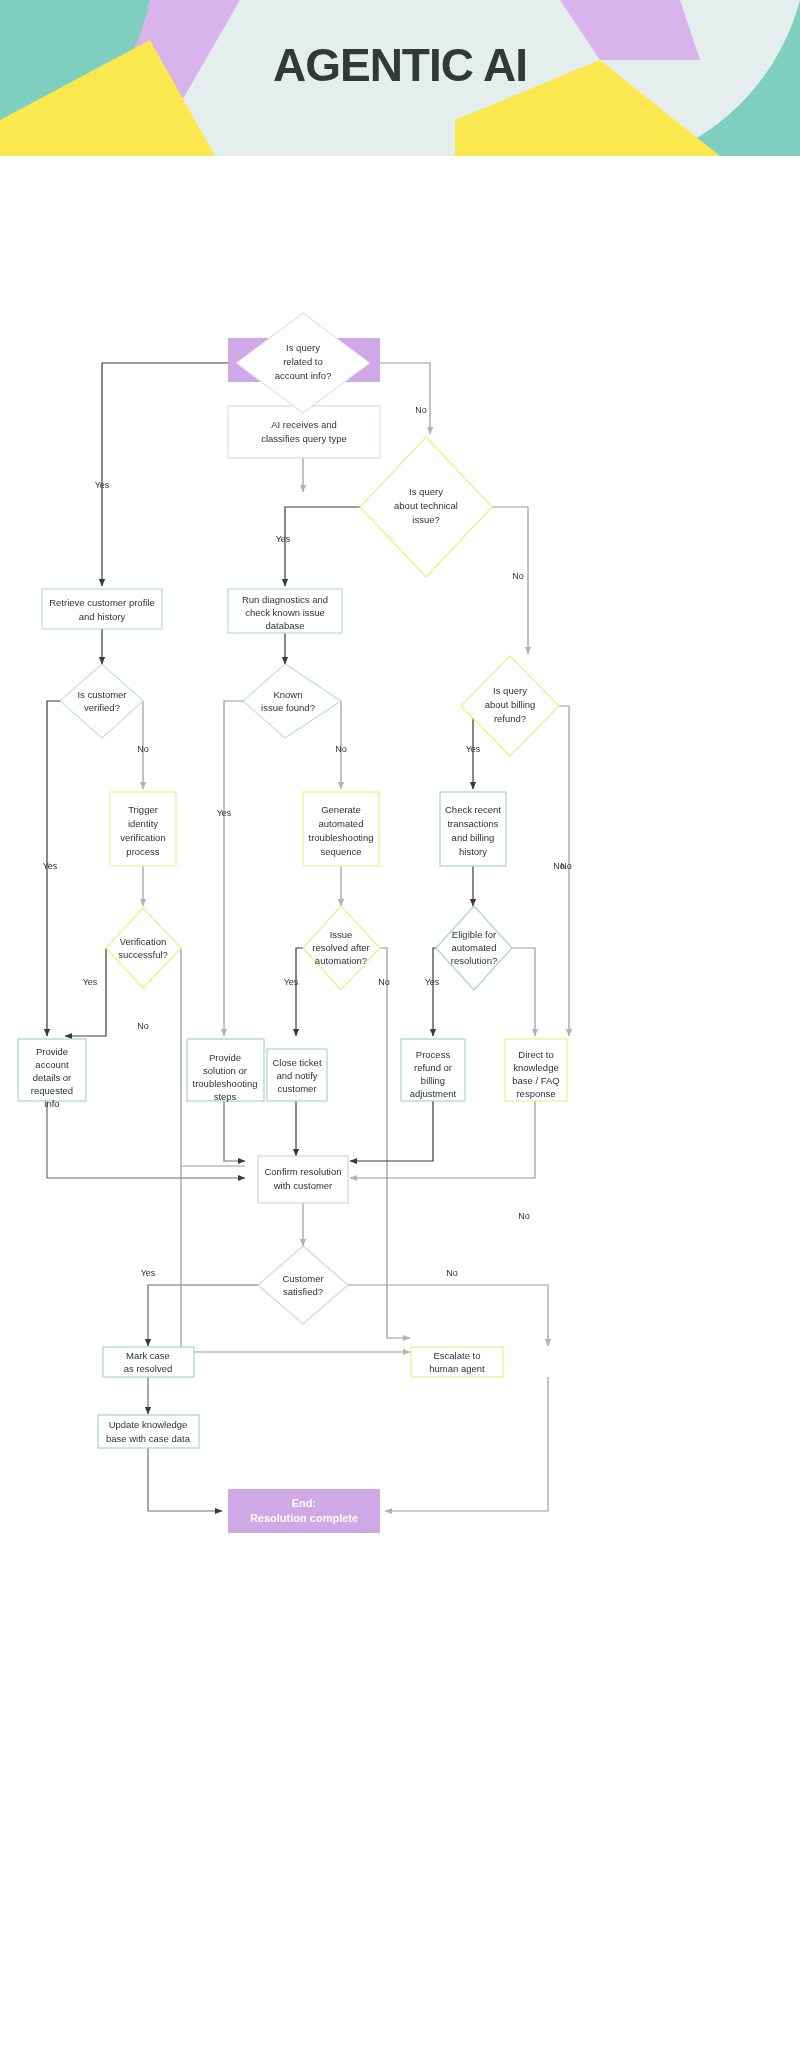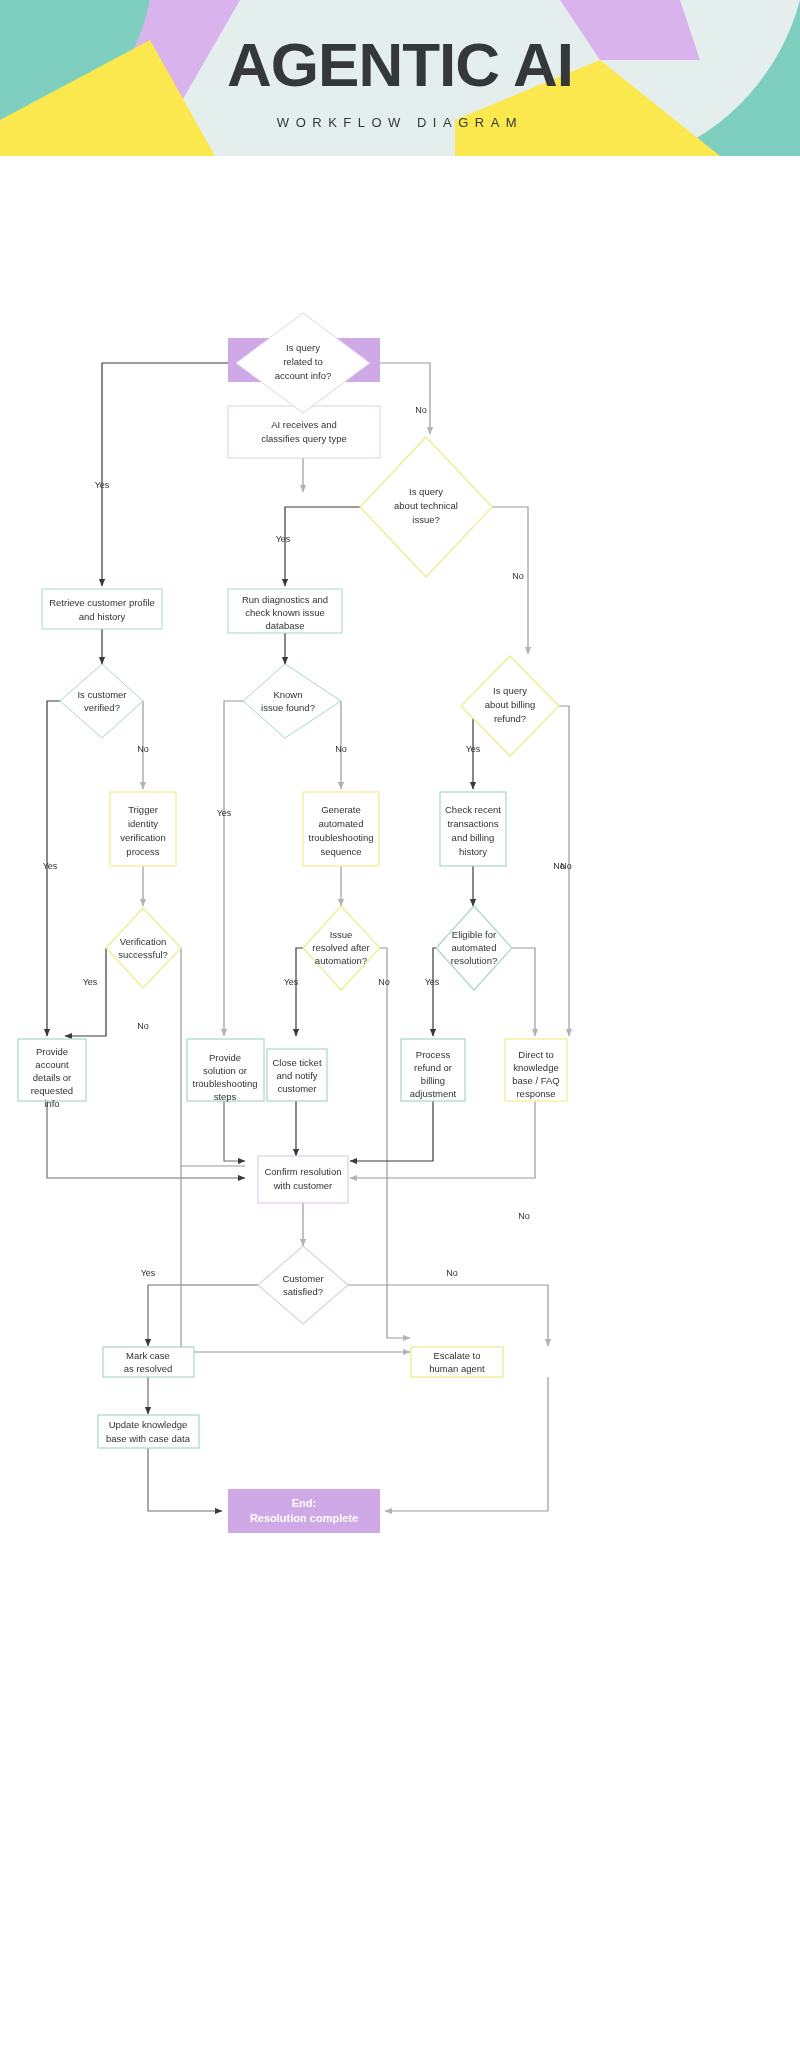--- a/index.html
+++ b/index.html
@@ -32,21 +32,21 @@
     top: 0;
     width: 800px;
     height: 156px;
   }
   #header-title {
     position: absolute;
     left: 0;
     top: 28px;
     width: 800px;
     text-align: center;
-    font-size: 62px;
+    font-size: 46px;
     font-weight: bold;
     letter-spacing: -1px;
     color: #343838;
     line-height: 74px;
     white-space: nowrap;
     z-index: 5;
   }
   #header-subtitle {
     position: absolute;
     left: 0;
@@ -112,21 +112,20 @@
 
     <path d="M150,40 L215,156 L0,156 L0,120 Z" fill="#fbe84f"></path>
 
     <path d="M560,0 L680,0 L700,60 L600,60 Z" fill="#d9b3ec"></path>
 
     <path d="M800,0 L800,156 L660,156 A230,230 0 0 0 800,0 Z" fill="#7fcfc0"></path>
 
     <path d="M600,60 L720,156 L455,156 L455,120 Z" fill="#fbe84f"></path>
   </svg>
   <div id="header-title">AGENTIC AI</div>
-  <div id="header-subtitle">WORKFLOW DIAGRAM</div>
 </div>
 
 <div id="flow-canvas">
 <svg viewBox="0 0 800 1913">
   <defs>
     <marker id="ahD" markerWidth="9" markerHeight="9" refX="7.2" refY="3.2" orient="auto" markerUnits="userSpaceOnUse">
       <path d="M0,0 L7.6,3.2 L0,6.4 z" fill="#3a3a3a"></path>
     </marker>
     <marker id="ahL" markerWidth="9" markerHeight="9" refX="7.2" refY="3.2" orient="auto" markerUnits="userSpaceOnUse">
       <path d="M0,0 L7.6,3.2 L0,6.4 z" fill="#b3b3b3"></path>

